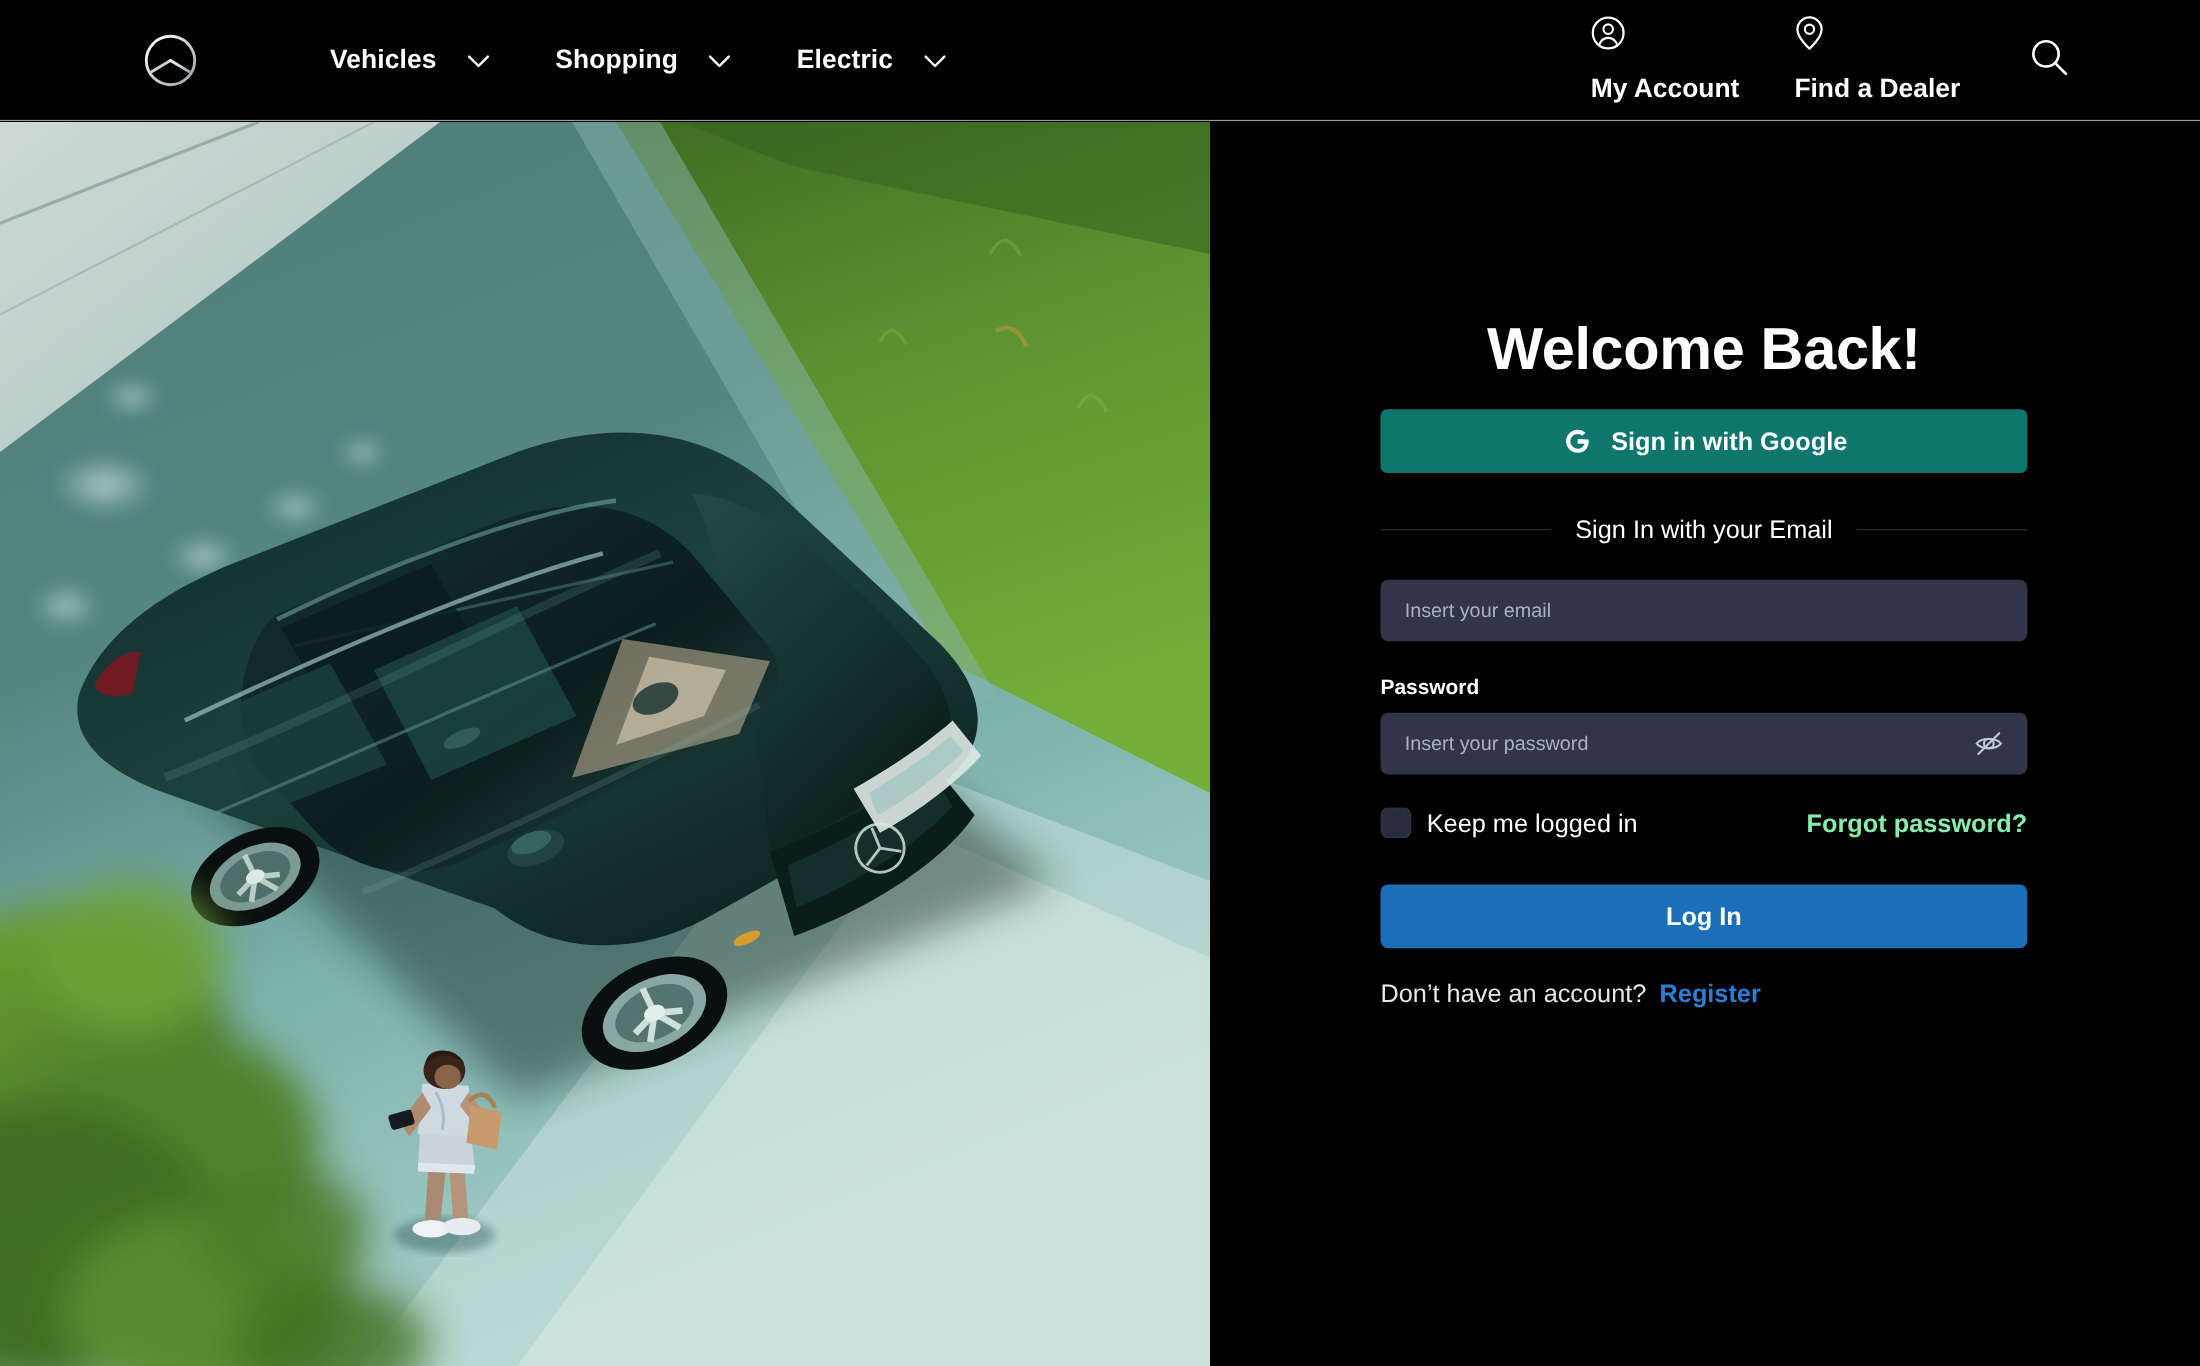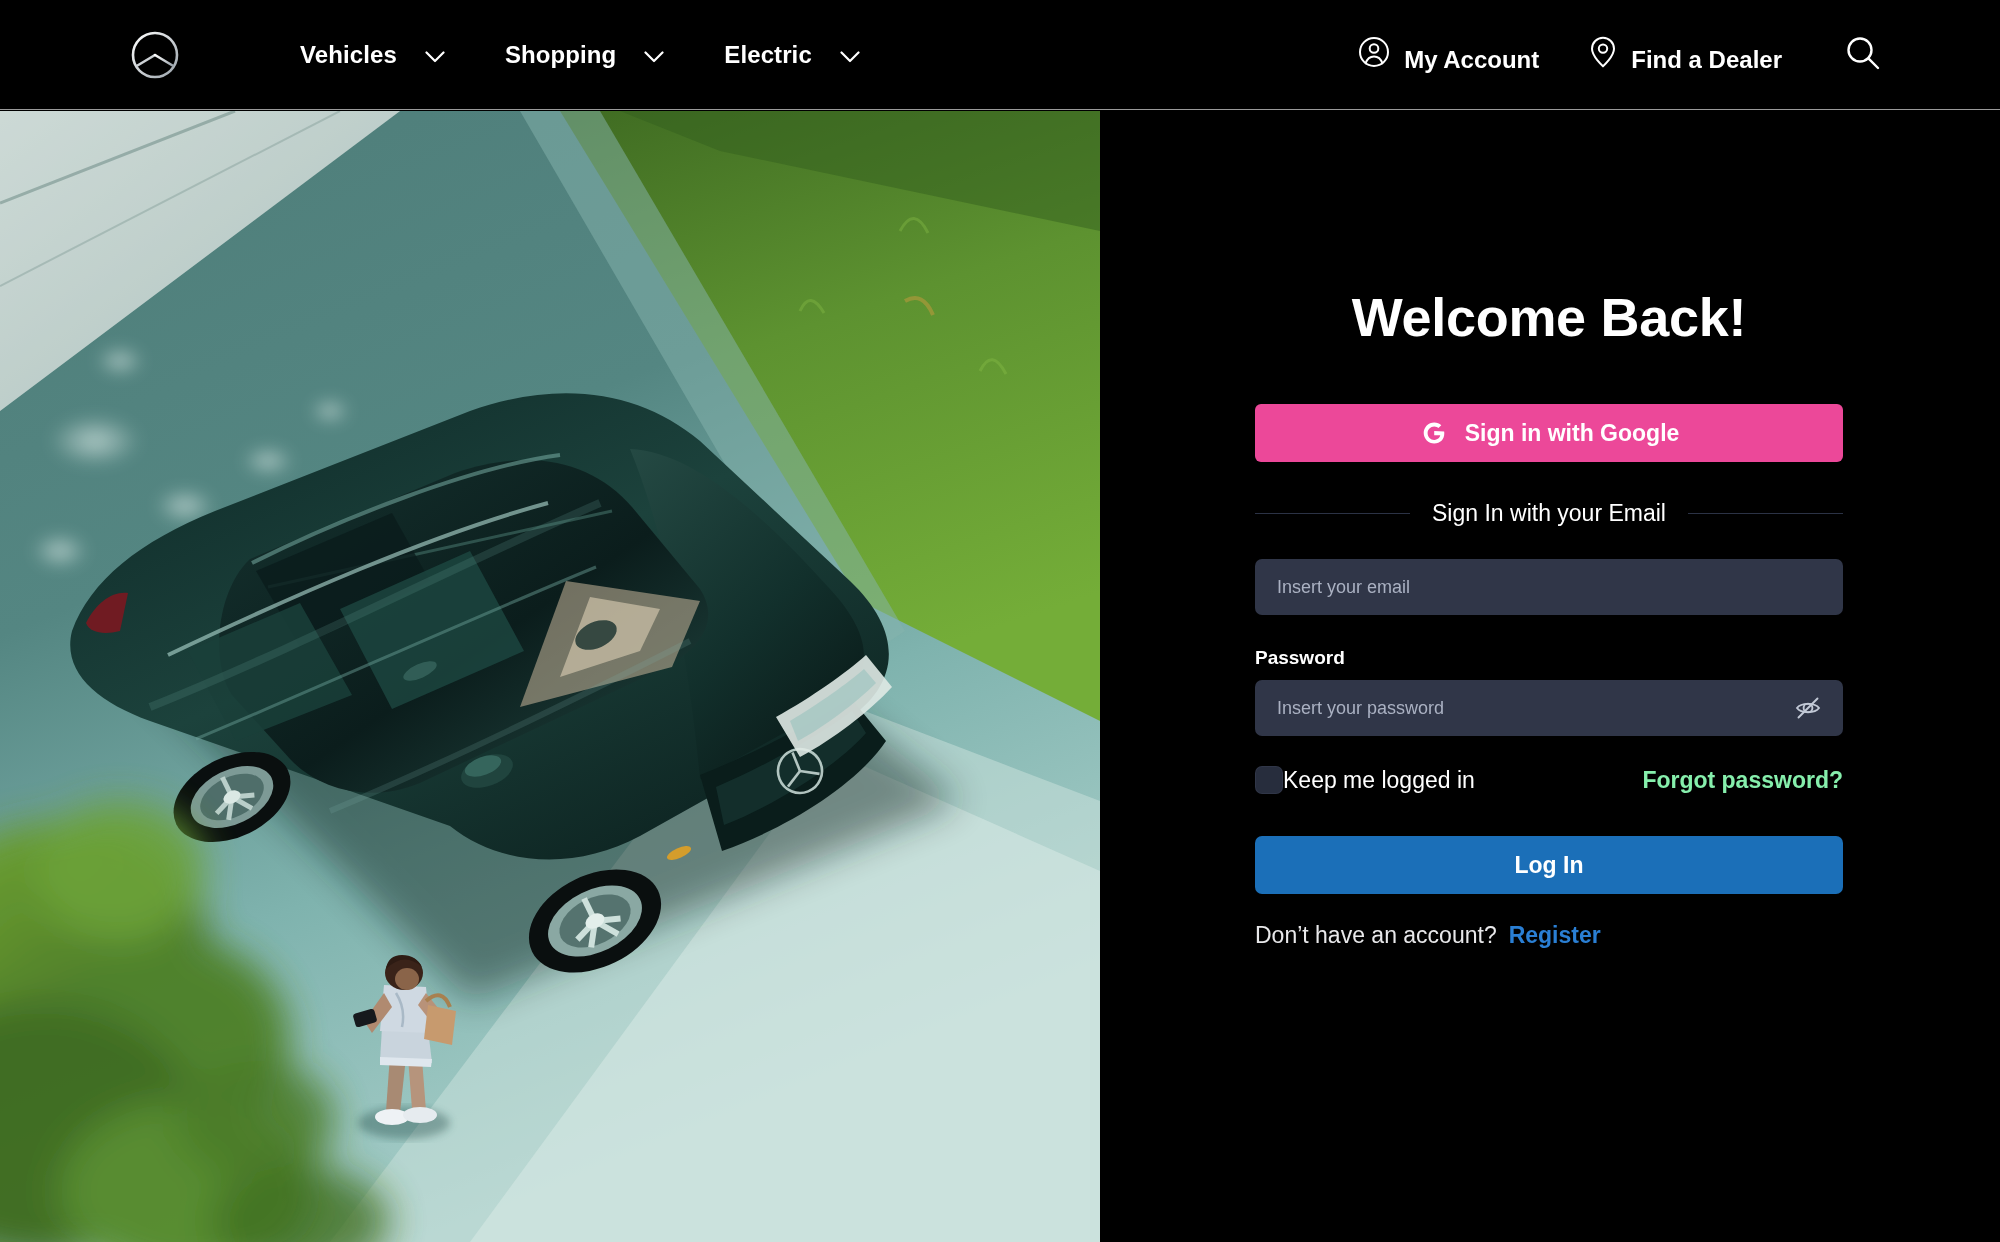--- a/index.html
+++ b/index.html
@@ -34,23 +34,24 @@
     color:#fff; font-size:24px; font-weight:700;
     letter-spacing:.1px; cursor:pointer;
     height:110px;
   }
   .nav-item .chev { display:block; }
   #header-right {
     margin-left:auto; margin-right:118px;
     display:flex; align-items:center; gap:50px;
   }
   .hr-item {
-    display:flex; align-items:flex-end; gap:14px;
+    display:flex; align-items:flex-start; gap:14px;
     color:#fff; font-size:24px; font-weight:700;
     cursor:pointer;
+    flex-direction:column;
   }
   .hr-icon { display:block; flex:0 0 auto; }
   #search-button { cursor:pointer; display:flex; align-items:center; margin-left:12px;}
 
   
   #hero {
     position:absolute; top:111px; left:0;
     width:1100px; height:1131px;
     overflow:hidden;
     background:#2e5a56;
@@ -66,23 +67,23 @@
   #auth-inner {
     position:absolute; left:155px; top:0;
     width:588px;
   }
   #welcome-title {
     color:#fff; font-size:54px; font-weight:700;
     text-align:center; letter-spacing:-.3px;
     margin-top:175px;
   }
   #google-signin-button {
-    margin-top:56px;
+    margin-top:24px;
     width:588px; height:58px;
-    background:#ec4899; border:none; border-radius:6px;
+    background:#0f766e; border:none; border-radius:6px;
     display:flex; align-items:center; justify-content:center; gap:16px;
     cursor:pointer;
   }
   #google-signin-button span.lbl {
     color:#fff; font-size:23px; font-weight:700;
   }
   #email-divider {
     margin-top:38px;
     display:flex; align-items:center; gap:22px;
   }
@@ -112,21 +113,21 @@
     position:absolute; right:20px; top:50%;
     transform:translateY(-50%);
     cursor:pointer; display:flex;
   }
 
   #options-row {
     margin-top:30px;
     display:flex; align-items:center; justify-content:space-between;
   }
   #keep-logged-in {
-    display:flex; align-items:center; gap:0; cursor:pointer;
+    display:flex; align-items:center; gap:14px; cursor:pointer;
   }
   #keep-logged-in-checkbox {
     width:28px; height:28px; border-radius:7px;
     background:#272d3d; border:1px solid #39405380;
     flex:0 0 auto;
   }
   #keep-logged-in-label { color:#fff; font-size:23px; }
   #forgot-password-link {
     color:#86efac; font-size:23px; font-weight:700;
     text-decoration:none; cursor:pointer;

